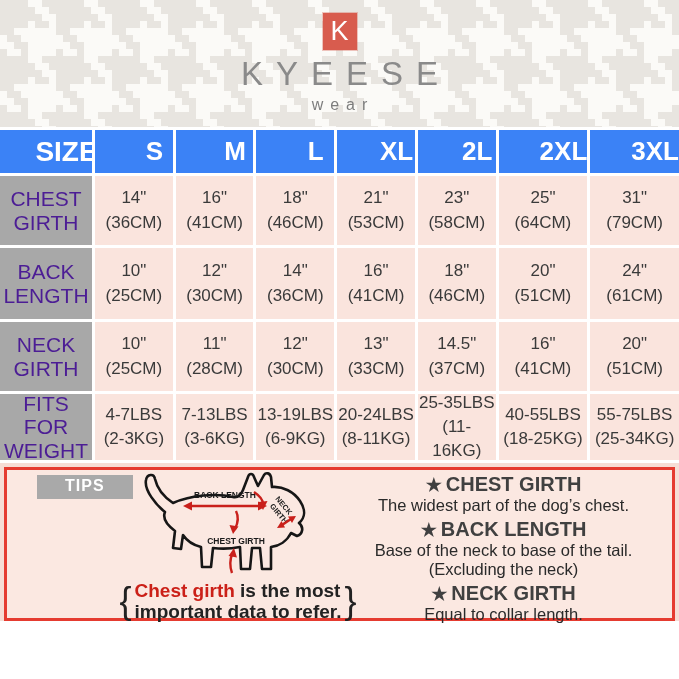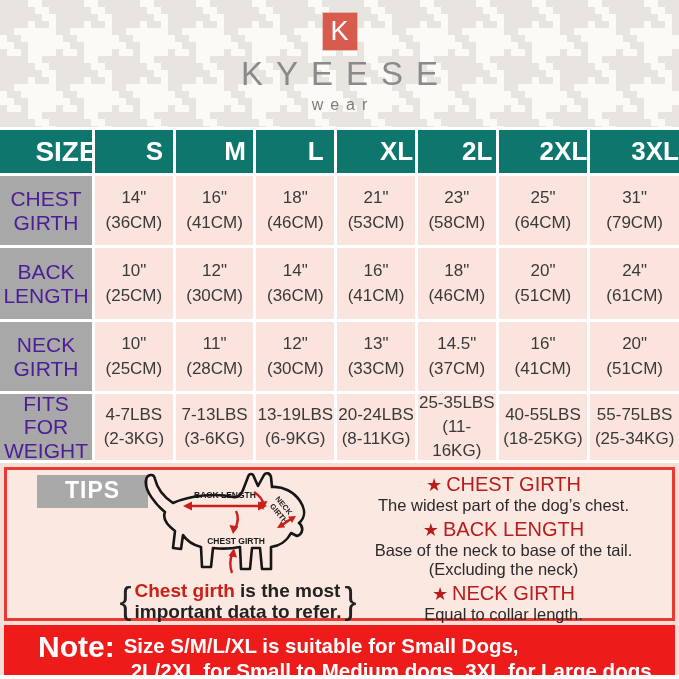--- a/index.html
+++ b/index.html
@@ -18,43 +18,43 @@
   }
   .brand-name{margin-top:5px;font-size:33px;font-weight:400;color:#8a8a8a;letter-spacing:13px;padding-left:13px;}
   .brand-tagline{margin-top:3px;font-size:16px;color:#7d7d7d;letter-spacing:7px;padding-left:7px;}
   
   .size-table{
     display:grid;grid-template-columns:92px repeat(7,1fr);
     grid-template-rows:43px 69px 71px 69px 66px;
     gap:3px;background:#fff;padding:3px 0;width:679px;box-sizing:border-box;
   }
   .cell{display:flex;align-items:center;justify-content:center;text-align:center;}
-  .hd{background:#0f766e;color:#fff;font-weight:bold;font-size:26px;padding-left:41px;}
+  .hd{background:#3b82f6;color:#fff;font-weight:bold;font-size:26px;padding-left:41px;}
   .hd.corner{font-size:28px;}
   .lbl{background:#a8a8a8;color:#4c1d95;font-weight:normal;font-size:21px;flex-direction:column;line-height:1.12;}
   .val{background:#fae4dd;color:#3a3a3a;font-size:17px;flex-direction:column;line-height:1.42;}
   
   .lower{background:#f6ddd5;padding:4px 4px 0 4px;width:679px;box-sizing:border-box;}
   .tips-panel{
     position:relative;height:154px;background:#fbe8e1;border:3px solid #e53b30;box-sizing:border-box;
   }
   .tips-box{
     position:absolute;left:30px;top:5px;background:#a9a9a9;color:#fff;
-    font-weight:bold;font-size:23px;padding:2px 28px 4px 28px;letter-spacing:1px;
+    font-weight:bold;font-size:16px;padding:2px 28px 4px 28px;letter-spacing:1px;
   }
   .dog-svg{position:absolute;left:126px;top:0px;}
   .callout{
     position:absolute;left:100px;top:110px;width:262px;display:flex;align-items:center;justify-content:center;
     color:#222;font-weight:bold;font-size:19px;line-height:1.12;
   }
   .callout .brace{font-size:36px;font-weight:400;padding:0 3px;color:#222;}
   .callout .red{color:#cb2018;}
   .tips-items{position:absolute;left:336px;right:8px;top:3px;text-align:center;}
   .tip-item{margin-bottom:3px;}
-  .tip-title{font-weight:normal;font-size:20px;color:#b91c1c;line-height:1.15;}
+  .tip-title{font-weight:bold;font-size:20px;color:#404040;line-height:1.15;}
   .tip-title .star{font-size:18px;margin-right:4px;}
   .tip-line{font-size:16.5px;color:#2a2a2a;line-height:1.15;}
   
   .note-bar{
     margin-top:4px;background:#ee1b1b;color:#fff;height:50px;
     display:flex;align-items:flex-start;padding:2px 8px 0 34px;box-sizing:border-box;gap:9px;
   }
   .note-label{font-weight:bold;font-size:30px;line-height:1.35;}
   .note-lines{padding-top:6px;font-weight:bold;font-size:20.5px;line-height:1.22;}
   .note-lines .l2{padding-left:7px;}
@@ -286,22 +286,15 @@
           <div class="tip-line">Base of the neck to base of the tail.</div>
           <div class="tip-line">(Excluding the neck)</div>
         </div>
         <div class="tip-item">
           <div class="tip-title"><span class="star">★</span><span>NECK GIRTH</span></div>
           <div class="tip-line">Equal to collar length.</div>
         </div>
       </div>
     </div>
 
-    <div class="note-bar">
-      <div class="note-label">Note:</div>
-      <div class="note-lines">
-        <div class="l1">Size S/M/L/XL is suitable for Small Dogs,</div>
-        <div class="l2">2L/2XL for Small to Medium dogs, 3XL for Large dogs.</div>
-      </div>
-    </div>
   </div>
 
 </div>
 
 </body></html>

